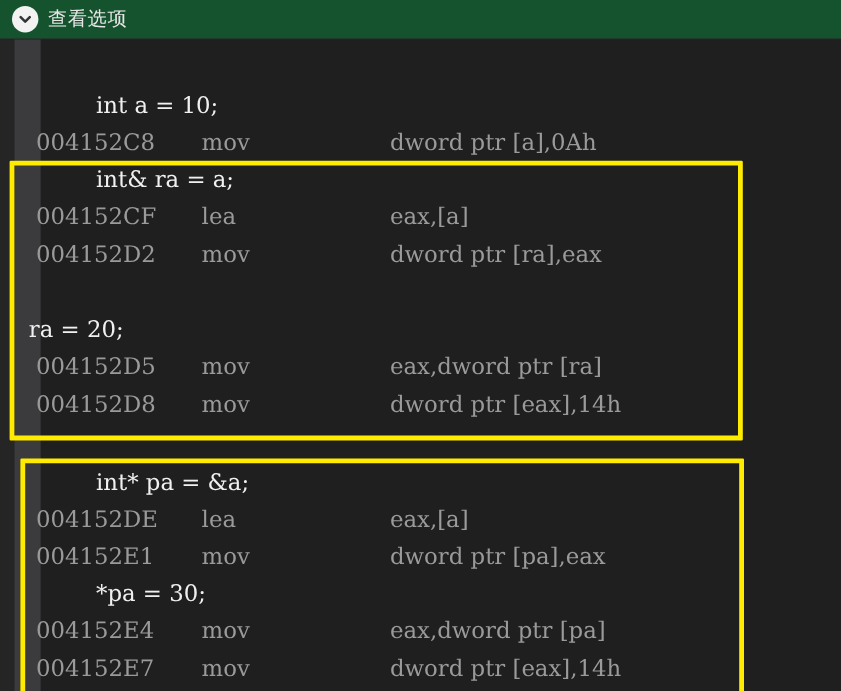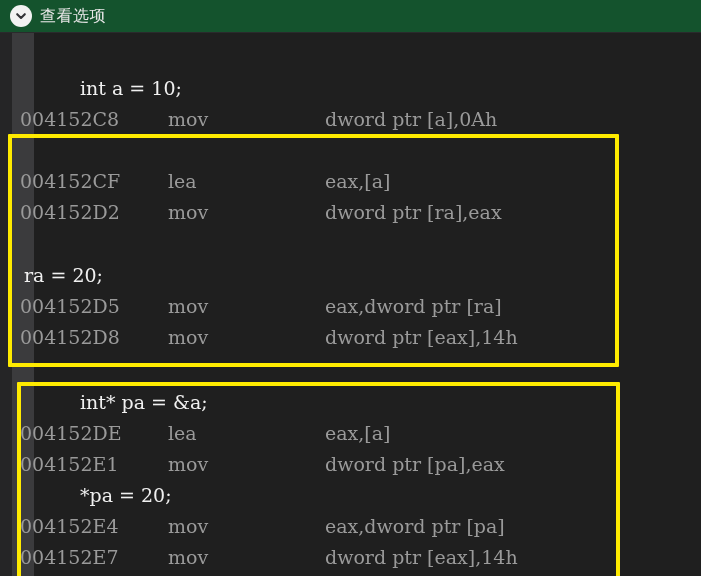--- a/index.html
+++ b/index.html
@@ -102,21 +102,21 @@
     font-family: "DejaVu Serif", "Liberation Serif", serif;
     font-size: 19px;
   }
   .src {
     color: #f0f0f0;
     padding-left: 80px;
   }
   .asm { color: #9a9a9a; }
   .asm .addr {
     position: absolute;
-    left: 20px;
+    left: 30px;
   }
   .asm .mnem {
     position: absolute;
     left: 168px;
   }
   .asm .ops {
     position: absolute;
     left: 325px;
   }
 
@@ -158,31 +158,32 @@
 
   <div class="editor">
     <div class="left-strip"></div>
     <div class="gutter"></div>
     <div class="code-surface"></div>
   </div>
 
   <div class="code-layer" id="code-layer">
       <div class="line src" style="top: 73px;">int a = 10;</div>
       <div class="line asm" style="top: 104px;"><span class="addr">004152C8</span><span class="mnem">mov</span><span class="ops">dword ptr [a],0Ah</span></div>
+      <div class="line src" style="top: 135px;">int&amp; ra = a;</div>
       <div class="line asm" style="top: 166px;"><span class="addr">004152CF</span><span class="mnem">lea</span><span class="ops">eax,[a]</span></div>
       <div class="line asm" style="top: 197px;"><span class="addr">004152D2</span><span class="mnem">mov</span><span class="ops">dword ptr [ra],eax</span></div>
       <div class="line src" style="top: 228px;"></div>
       <div class="line src" style="top: 260px; padding-left: 24px;">ra = 20;</div>
       <div class="line asm" style="top: 291px;"><span class="addr">004152D5</span><span class="mnem">mov</span><span class="ops">eax,dword ptr [ra]</span></div>
       <div class="line asm" style="top: 322px;"><span class="addr">004152D8</span><span class="mnem">mov</span><span class="ops">dword ptr [eax],14h</span></div>
       <div class="line src" style="top: 353px;"></div>
       <div class="line src" style="top: 387px;">int* pa = &amp;a;</div>
       <div class="line asm" style="top: 418px;"><span class="addr">004152DE</span><span class="mnem">lea</span><span class="ops">eax,[a]</span></div>
       <div class="line asm" style="top: 449px;"><span class="addr">004152E1</span><span class="mnem">mov</span><span class="ops">dword ptr [pa],eax</span></div>
-      <div class="line src" style="top: 480px;">*pa = 20;</div>
+      <div class="line src" style="top: 480px;">*pa = 30;</div>
       <div class="line asm" style="top: 511px;"><span class="addr">004152E4</span><span class="mnem">mov</span><span class="ops">eax,dword ptr [pa]</span></div>
       <div class="line asm" style="top: 542px;"><span class="addr">004152E7</span><span class="mnem">mov</span><span class="ops">dword ptr [eax],14h</span></div>
     </div>
 
   <div id="highlight-layer">
       <div class="hl-box" style="left: 8px; top: 134px; width: 611px; height: 233px; border-color: rgb(255, 235, 0);"></div>
       <div class="hl-box" style="left: 17px; top: 382px; width: 603px; height: 214px; border-color: rgb(255, 235, 0);"></div>
     </div>
 
 

